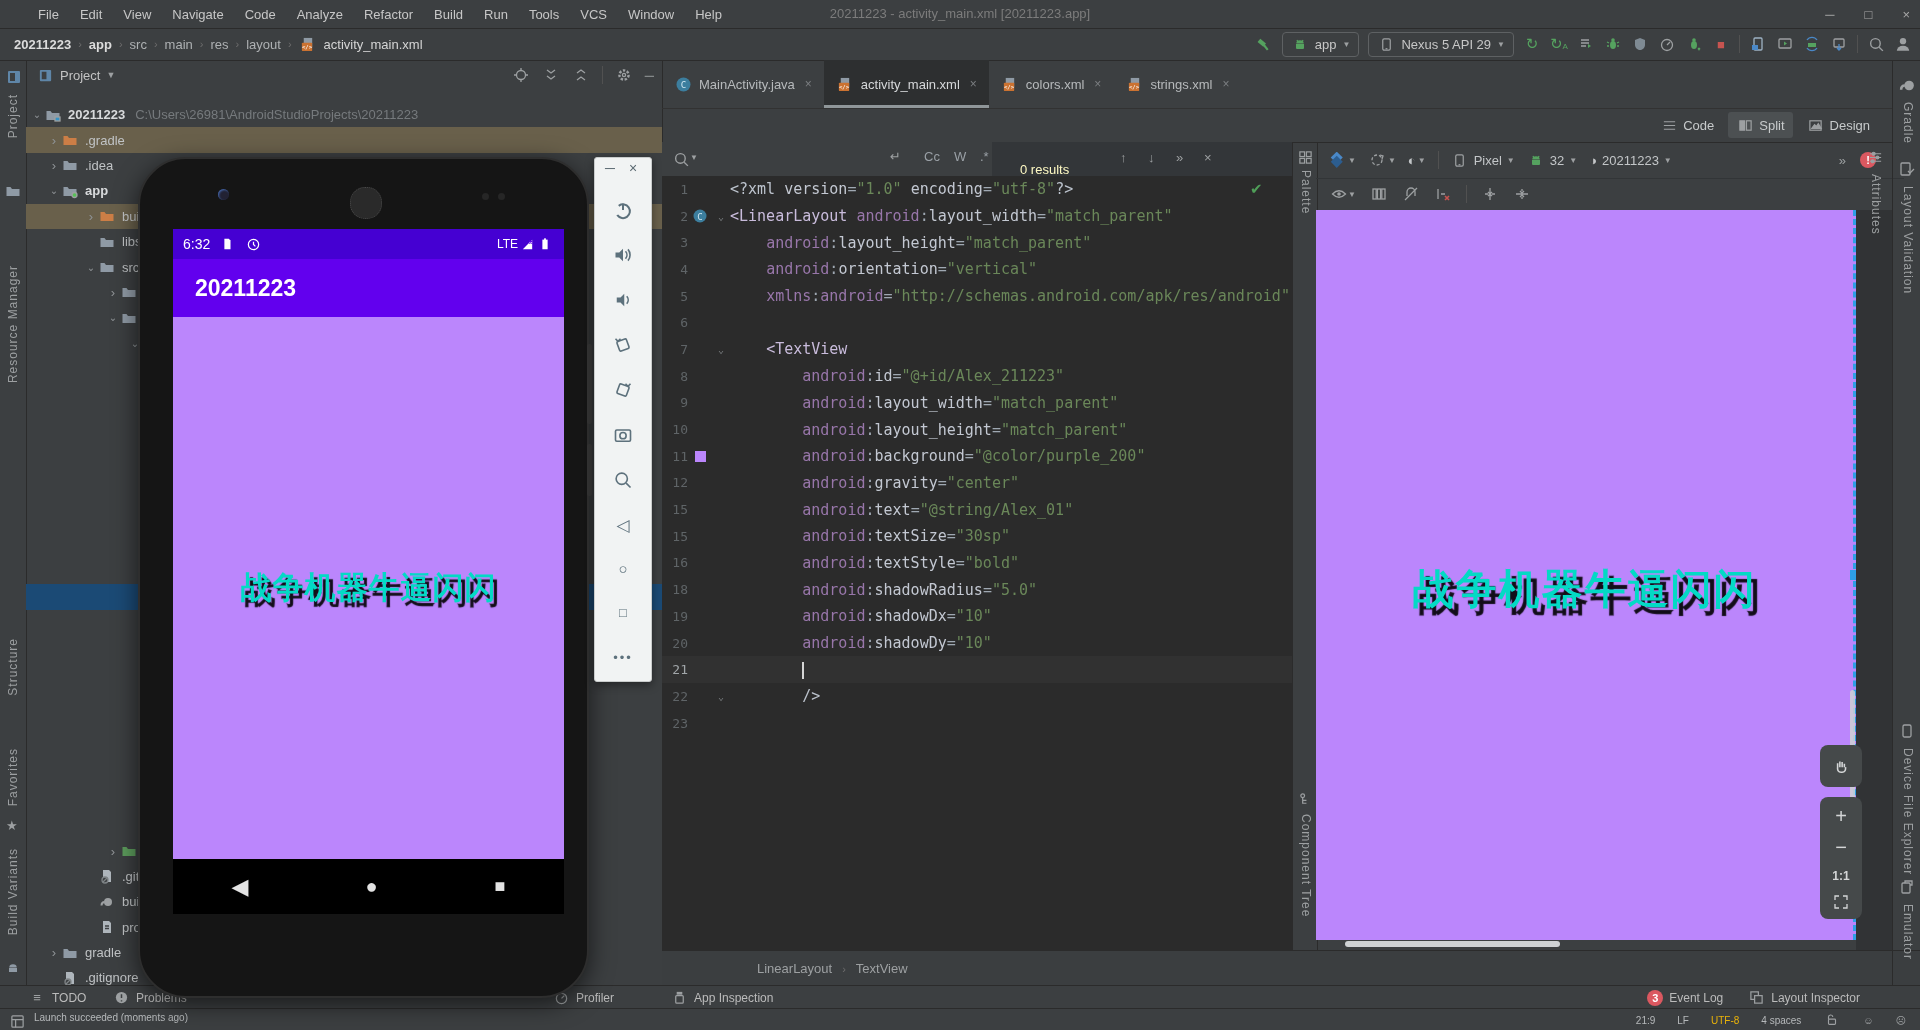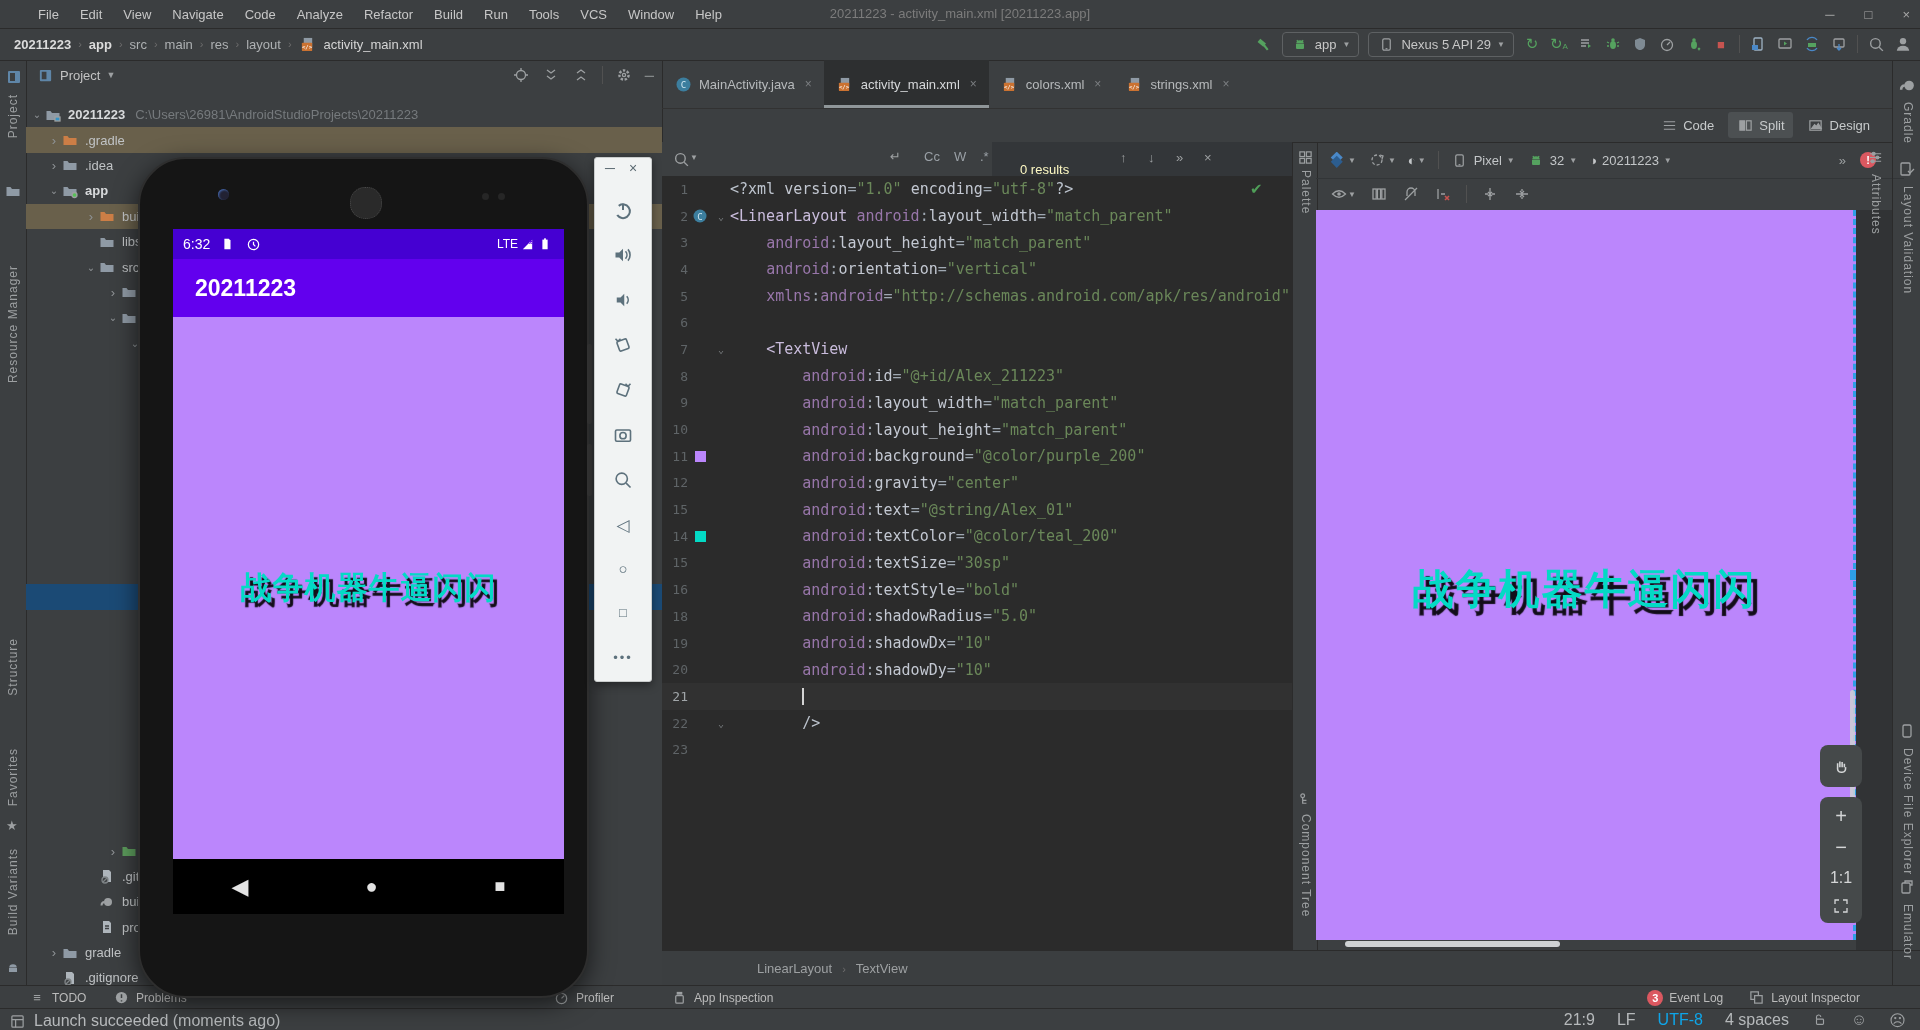--- a/index.html
+++ b/index.html
@@ -75,21 +75,21 @@
   #zoomctl{left:1820px;top:745px;width:42px;}
   .zbtn{background:#45494a;border-radius:8px;color:#d4d6d7;}
   
   #ebreadcrumb{left:662px;top:950px;width:1230px;height:35px;background:#3b3e40;border-top:1px solid #2b2b2b;}
   
   #rstrip{left:1892px;top:60px;width:28px;height:925px;border-left:1px solid #2b2b2b;}
   #rstrip .vtext{position:absolute;left:8px;}
   #rstrip .gi{position:absolute;left:5px;}
   
   #bottombar{left:0;top:985px;width:1920px;height:23px;border-top:1px solid #2b2b2b;font-size:12px;}
-  #statusbar{left:0;top:1008px;width:1920px;height:22px;border-top:1px solid #2b2b2b;font-size:16px;color:#b6b9bb;}
+  #statusbar{left:0;top:1008px;width:1920px;height:22px;border-top:1px solid #2b2b2b;font-size:10px;color:#b6b9bb;}
   .badge{display:inline-flex;align-items:center;justify-content:center;width:16px;height:16px;border-radius:8px;background:#db5860;color:#fff;font-size:11px;font-weight:bold;}
   
   #emuwin{left:138px;top:157px;width:447px;height:837px;z-index:40;}
   #phone{position:absolute;left:0;top:0;width:447px;height:837px;background:#151515;border:2px solid #2e2e2e;border-radius:48px;box-shadow:0 6px 24px rgba(0,0,0,.6);}
   #screen{position:absolute;left:33px;top:70px;width:391px;height:685px;background:#000;overflow:hidden;}
   #pstatus{height:30px;display:flex;align-items:center;color:#fff;font-size:14px;padding:0 10px;gap:8px;}
   #pactionbar{height:58px;display:flex;align-items:center;color:#fff;font-size:23px;font-weight:bold;padding:0 22px;}
   #pbody{height:542px;display:flex;align-items:center;justify-content:center;font-size:31px;font-weight:bold;letter-spacing:1px;}
   #pnav{height:55px;display:flex;align-items:center;justify-content:space-around;background:#000;color:#e3e3e3;}
   #emupanel{position:absolute;left:456px;top:0;width:56px;height:523px;background:#f1f3f3;border:1px solid #c9cccc;border-radius:3px;box-shadow:0 3px 10px rgba(0,0,0,.4);}
@@ -610,21 +610,20 @@
         <div class="cl"><span class="g-num">4</span><span class="g-ico"></span><span class="g-fold"></span><span>    <span class="tk-ns">android</span><span class="tk-pu">:</span><span class="tk-at">orientation</span><span class="tk-pu">=</span><span class="tk-st">"vertical"</span></span></div>
         <div class="cl"><span class="g-num">5</span><span class="g-ico"></span><span class="g-fold"></span><span>    <span class="tk-ns">xmlns</span><span class="tk-pu">:</span><span class="tk-ns">android</span><span class="tk-pu">=</span><span class="tk-st">"http://schemas.android.com/apk/res/android"</span></span></div>
         <div class="cl"><span class="g-num">6</span><span class="g-ico"></span><span class="g-fold"></span><span></span></div>
         <div class="cl"><span class="g-num">7</span><span class="g-ico"></span><span class="g-fold">⌄</span><span>    <span class="tk-tgp">&lt;TextView</span></span></div>
         <div class="cl"><span class="g-num">8</span><span class="g-ico"></span><span class="g-fold"></span><span>        <span class="tk-ns">android</span><span class="tk-pu">:</span><span class="tk-at">id</span><span class="tk-pu">=</span><span class="tk-st">"@+id/Alex_211223"</span></span></div>
         <div class="cl"><span class="g-num">9</span><span class="g-ico"></span><span class="g-fold"></span><span>        <span class="tk-ns">android</span><span class="tk-pu">:</span><span class="tk-at">layout_width</span><span class="tk-pu">=</span><span class="tk-st">"match_parent"</span></span></div>
         <div class="cl"><span class="g-num">10</span><span class="g-ico"></span><span class="g-fold"></span><span>        <span class="tk-ns">android</span><span class="tk-pu">:</span><span class="tk-at">layout_height</span><span class="tk-pu">=</span><span class="tk-st">"match_parent"</span></span></div>
         <div class="cl"><span class="g-num">11</span><span class="g-ico"><span class="sw" style="background:#BB86FC"></span></span><span class="g-fold"></span><span>        <span class="tk-ns">android</span><span class="tk-pu">:</span><span class="tk-at">background</span><span class="tk-pu">=</span><span class="tk-st">"@color/purple_200"</span></span></div>
         <div class="cl"><span class="g-num">12</span><span class="g-ico"></span><span class="g-fold"></span><span>        <span class="tk-ns">android</span><span class="tk-pu">:</span><span class="tk-at">gravity</span><span class="tk-pu">=</span><span class="tk-st">"center"</span></span></div>
         <div class="cl"><span class="g-num">15</span><span class="g-ico"></span><span class="g-fold"></span><span>        <span class="tk-ns">android</span><span class="tk-pu">:</span><span class="tk-at">text</span><span class="tk-pu">=</span><span class="tk-st">"@string/Alex_01"</span></span></div>
-        <div class="cl"><span class="g-num">14</span><span class="g-ico"><span class="sw" style="background:#03DAC5"></span></span><span class="g-fold"></span><span>        <span class="tk-ns">android</span><span class="tk-pu">:</span><span class="tk-at">textColor</span><span class="tk-pu">=</span><span class="tk-st">"@color/teal_200"</span></span></div>
         <div class="cl"><span class="g-num">15</span><span class="g-ico"></span><span class="g-fold"></span><span>        <span class="tk-ns">android</span><span class="tk-pu">:</span><span class="tk-at">textSize</span><span class="tk-pu">=</span><span class="tk-st">"30sp"</span></span></div>
         <div class="cl"><span class="g-num">16</span><span class="g-ico"></span><span class="g-fold"></span><span>        <span class="tk-ns">android</span><span class="tk-pu">:</span><span class="tk-at">textStyle</span><span class="tk-pu">=</span><span class="tk-st">"bold"</span></span></div>
         <div class="cl"><span class="g-num">18</span><span class="g-ico"></span><span class="g-fold"></span><span>        <span class="tk-ns">android</span><span class="tk-pu">:</span><span class="tk-at">shadowRadius</span><span class="tk-pu">=</span><span class="tk-st">"5.0"</span></span></div>
         <div class="cl"><span class="g-num">19</span><span class="g-ico"></span><span class="g-fold"></span><span>        <span class="tk-ns">android</span><span class="tk-pu">:</span><span class="tk-at">shadowDx</span><span class="tk-pu">=</span><span class="tk-st">"10"</span></span></div>
         <div class="cl"><span class="g-num">20</span><span class="g-ico"></span><span class="g-fold"></span><span>        <span class="tk-ns">android</span><span class="tk-pu">:</span><span class="tk-at">shadowDy</span><span class="tk-pu">=</span><span class="tk-st">"10"</span></span></div>
         <div class="cl cur"><span class="g-num" style="color: rgb(161, 166, 169);">21</span><span class="g-ico"></span><span class="g-fold"></span><span>        <span class="caret"></span></span></div>
         <div class="cl"><span class="g-num">22</span><span class="g-ico"></span><span class="g-fold">⌄</span><span>        <span class="tk-xd">/&gt;</span></span></div>
         <div class="cl"><span class="g-num">23</span><span class="g-ico"></span><span class="g-fold"></span><span></span></div>
       </div>
     <span class="abs greenchk" style="left:588px;top:4px">✔</span>
@@ -768,21 +767,21 @@
     <div class="zbtn flex" style="width:42px;height:42px;justify-content:center">
         <span class="gi">
           <svg width="20" height="20" viewBox="0 0 16 16" fill="none" stroke="#9da0a2" stroke-width="1.3">
             <path d="M5 9V5.5M7 9V4M9 9V4.5M11 9V6M5 9q-.5 4.5 3 4.5h1q3.5 0 3-4.5" stroke="#d4d6d7" stroke-width="1.4"></path>
           </svg>
         </span>
       </div>
     <div class="zbtn" style="margin-top:10px;width:42px;padding:8px 0;text-align:center">
       <div style="font-size:20px">+</div>
       <div style="font-size:20px;margin-top:8px">−</div>
-      <div style="font-size:16px;font-weight:normal;margin-top:10px">1:1</div>
+      <div style="font-size:12px;font-weight:bold;margin-top:10px">1:1</div>
       <div style="margin-top:10px;display:flex;justify-content:center">
           <span class="gi">
             <svg width="16" height="16" viewBox="0 0 16 16" fill="none" stroke="#9da0a2" stroke-width="1.3">
               <path d="M2 6V2h4M14 6V2h-4M2 10v4h4M14 10v4h-4" stroke="#d4d6d7"></path>
             </svg>
           </span>
         </div>
     </div>
   </div>
 
@@ -879,21 +878,21 @@
     <span class="gi abs" style="left:8px;top:3px">
         <svg width="15" height="15" viewBox="0 0 16 16" fill="none" stroke="#9da0a2" stroke-width="1.3">
           <rect x="2" y="2" width="12" height="12" rx="1"></rect>
           <path d="M2 6h12M6 6v8"></path>
         </svg>
       </span>
     <span class="abs" style="left:34px;top:3px">Launch succeeded (moments ago)</span>
     <div class="abs flex" style="right:14px;top:0;height:22px;gap:22px">
       <span>21:9</span>
       <span>LF</span>
-      <span style="color:#0ea5e9">UTF-8</span>
+      <span style="color:#eab308">UTF-8</span>
       <span>4 spaces</span>
       <span class="gi">
           <svg width="14" height="14" viewBox="0 0 16 16" fill="none" stroke="#9da0a2" stroke-width="1.3">
             <rect x="4" y="7" width="8" height="6" rx="1"></rect>
             <path d="M6 7V5a2.5 2.5 0 0 1 5-.5" transform="translate(-2 0)"></path>
           </svg>
         </span>
       <span style="color:#9da0a2">☺</span>
       <span style="color:#9da0a2">☹</span>
     </div>

